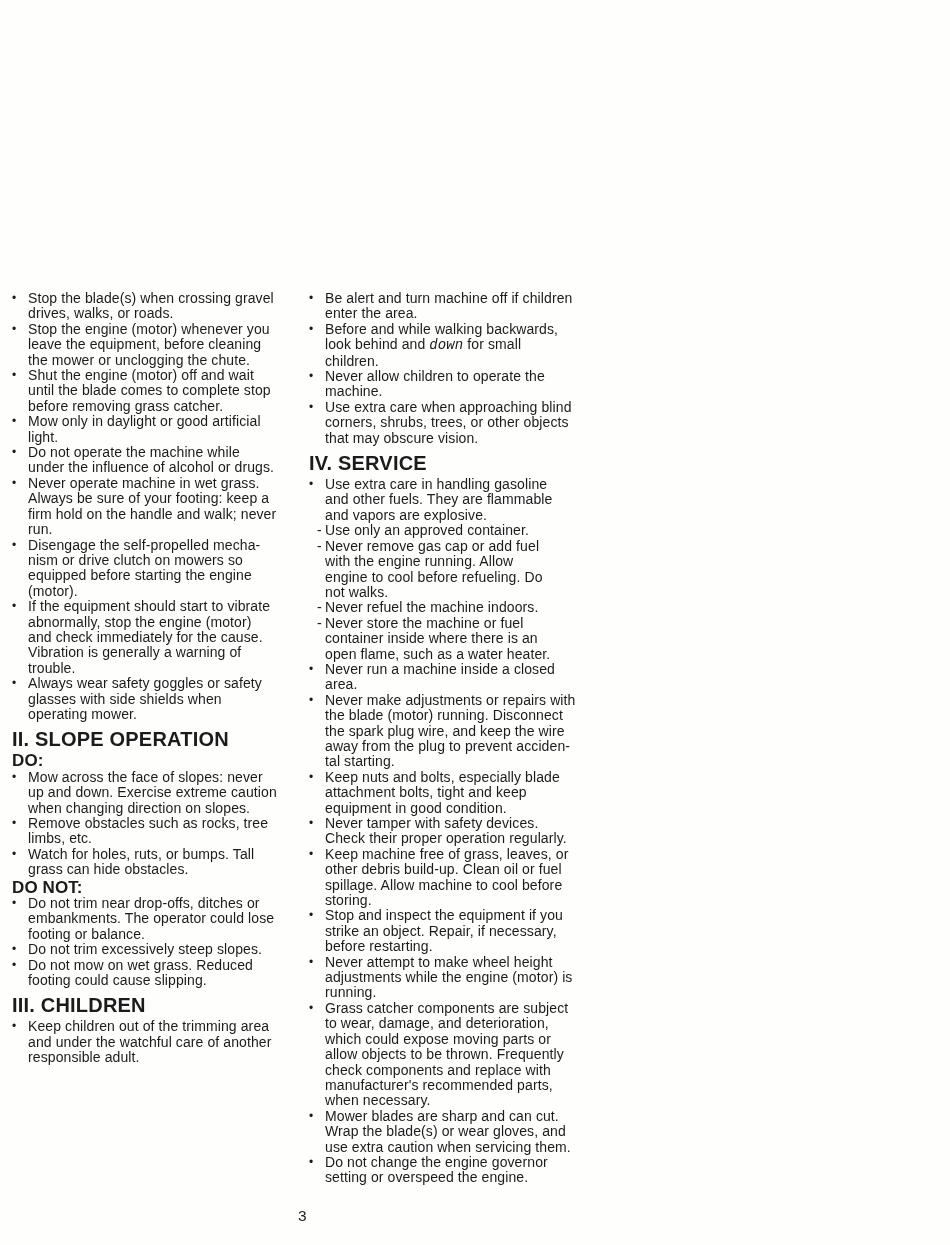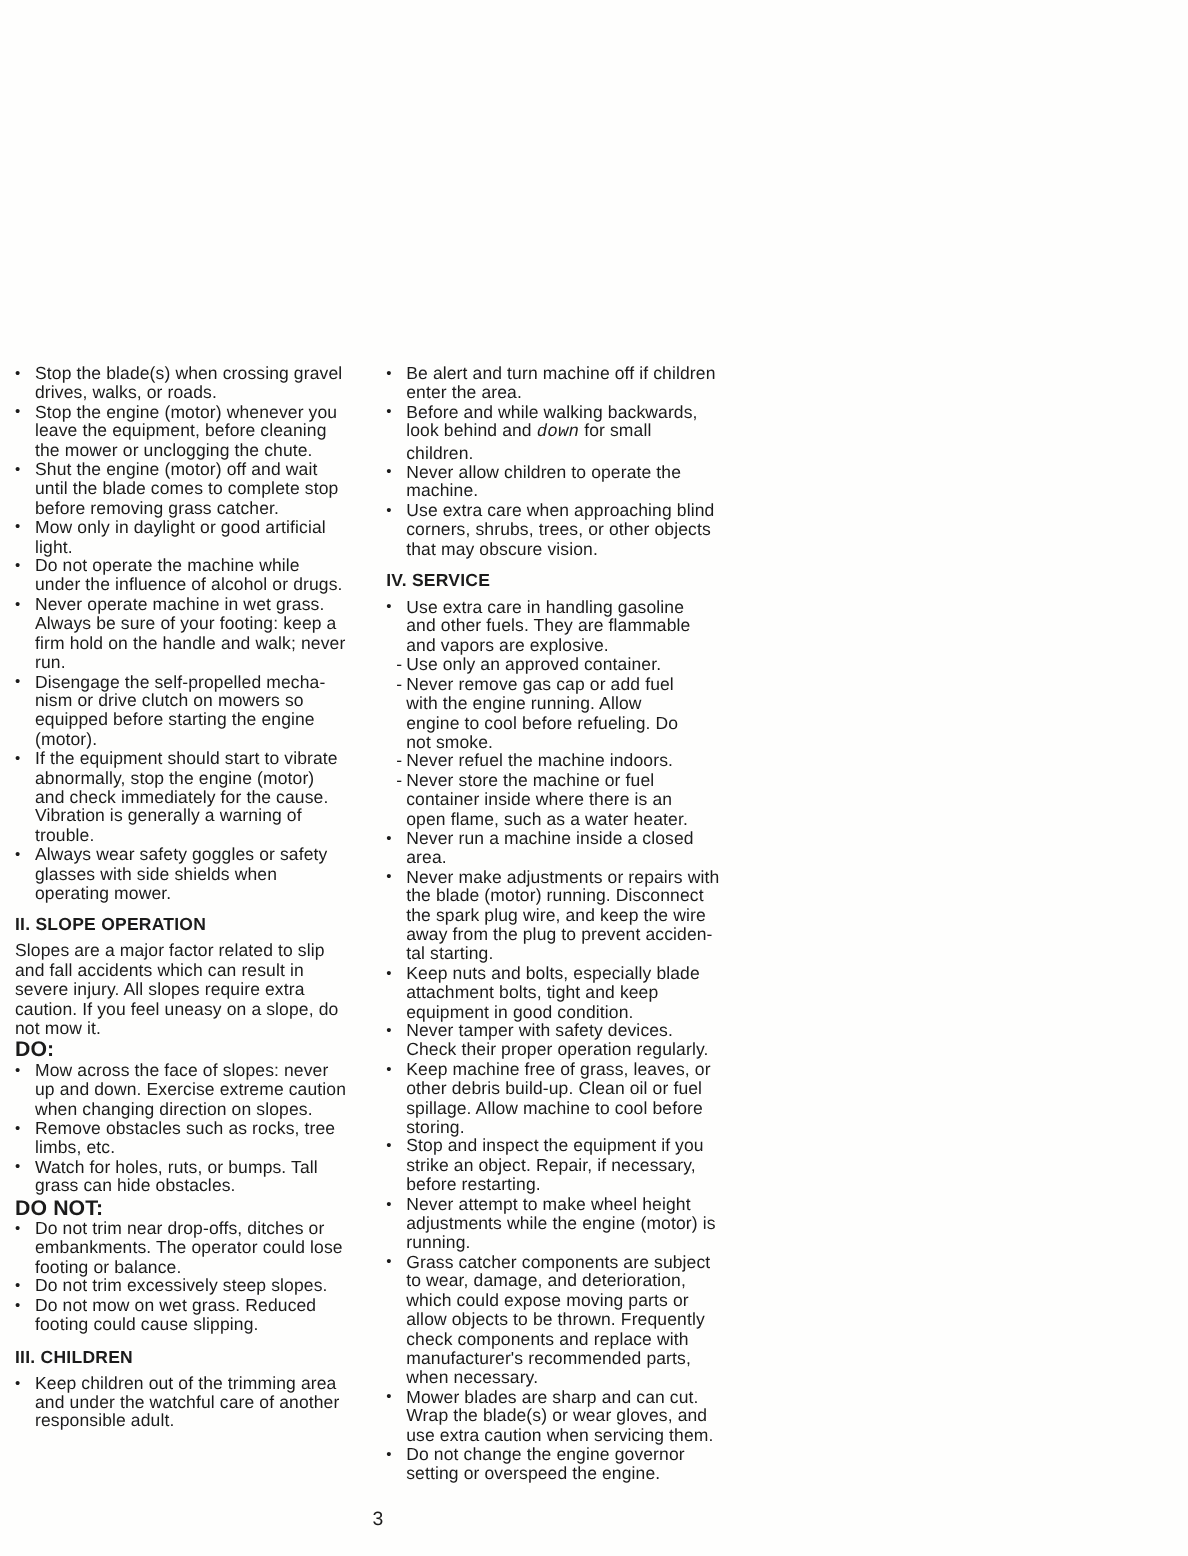--- a/index.html
+++ b/index.html
@@ -41,21 +41,21 @@
   .subbullet > .glyph {
     flex: none;
     width: 8px;
   }
   .text {
     flex: 1;
     white-space: pre-line;
   }
   .heading {
     font-weight: bold;
-    font-size: 14px;
+    font-size: 20px;
     line-height: 21px;
     margin-top: 7px;
     margin-bottom: 3px;
     white-space: pre-line;
     letter-spacing: 0.2px;
   }
   .subheading {
     font-weight: bold;
     font-size: 17px;
     margin-top: 2px;
@@ -130,25 +130,20 @@
 Vibration is generally a warning of
 trouble.</span>
       </div>
       <div class="bullet">
         <span class="glyph">•</span>
         <span class="text">Always wear safety goggles or safety
 glasses with side shields when
 operating mower.</span>
       </div>
       <div class="heading">II. SLOPE OPERATION</div>
-      <div class="paragraph">Slopes are a major factor related to slip
-and fall accidents which can result in
-severe injury. All slopes require extra
-caution. If you feel uneasy on a slope, do
-not mow it.</div>
       <div class="subheading">DO:</div>
       <div class="bullet">
         <span class="glyph">•</span>
         <span class="text">Mow across the face of slopes: never
 up and down. Exercise extreme caution
 when changing direction on slopes.</span>
       </div>
       <div class="bullet">
         <span class="glyph">•</span>
         <span class="text">Remove obstacles such as rocks, tree
@@ -215,21 +210,21 @@
       </div>
       <div class="subbullet">
         <span class="glyph">-</span>
         <span class="text">Use only an approved container.</span>
       </div>
       <div class="subbullet">
         <span class="glyph">-</span>
         <span class="text">Never remove gas cap or add fuel
 with the engine running. Allow
 engine to cool before refueling. Do
-not smoke.</span>
+not walks.</span>
       </div>
       <div class="subbullet">
         <span class="glyph">-</span>
         <span class="text">Never refuel the machine indoors.</span>
       </div>
       <div class="subbullet">
         <span class="glyph">-</span>
         <span class="text">Never store the machine or fuel
 container inside where there is an
 open flame, such as a water heater.</span>

